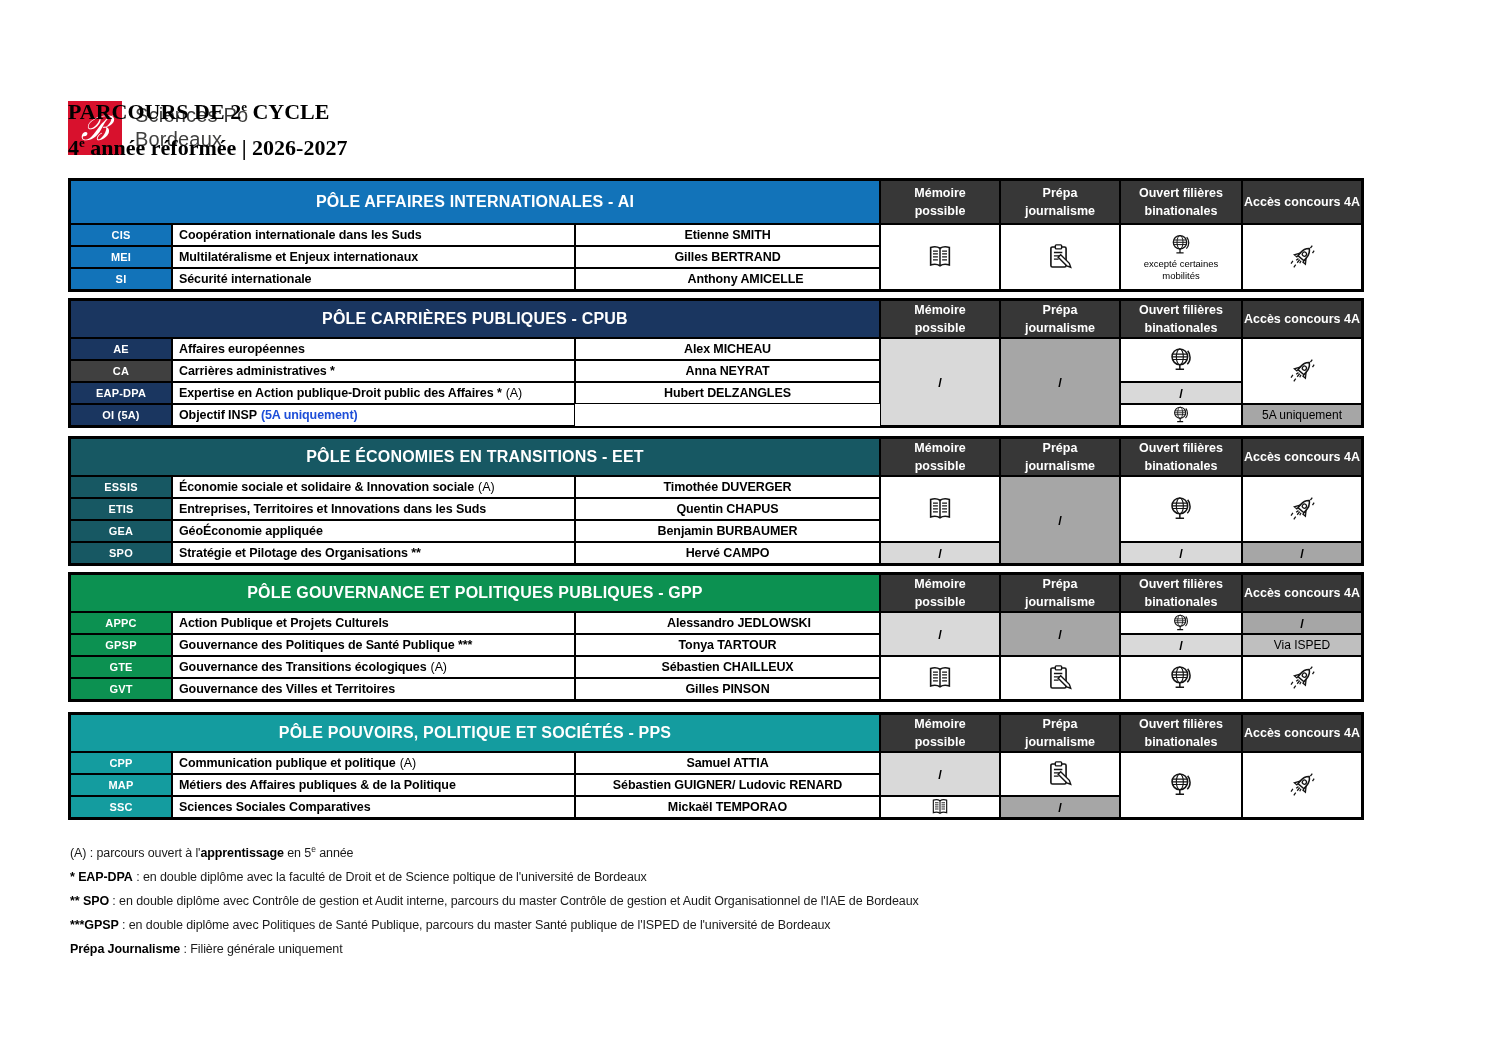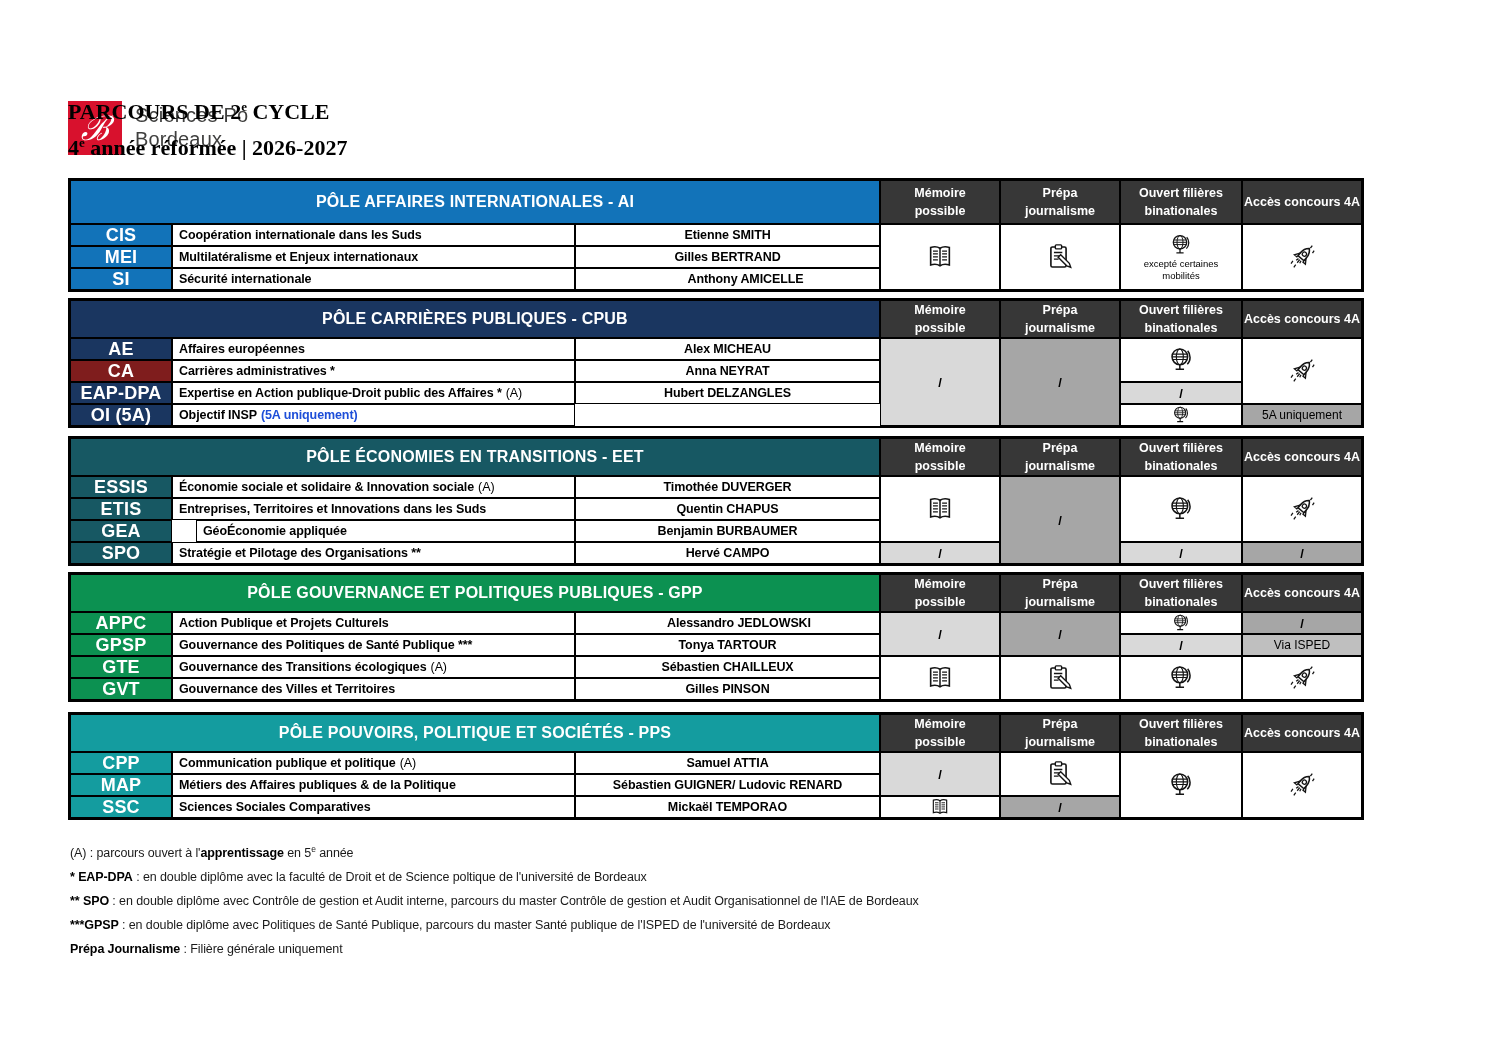--- a/index.html
+++ b/index.html
@@ -18,21 +18,21 @@
   
   .pole-table{position:absolute;left:68px;display:grid;
               grid-template-columns:102px 403px 305px 120px 120px 122px 120px;
               border:2px solid #000;background:#fff;width:max-content;}
   .pt-1{top:178px;} .pt-2{top:298px;} .pt-3{top:436px;} .pt-4{top:572px;} .pt-5{top:712px;}
   .c{border:1px solid #000;display:flex;align-items:center;justify-content:center;
      box-sizing:border-box;overflow:hidden;text-align:center;}
   .pole-title{color:#fff;font-weight:bold;font-size:16px;letter-spacing:.2px;}
   .colhead{background:#373737;color:#fff;font-weight:bold;font-size:12.5px;
            white-space:pre-line;line-height:1.45;}
-  .code-cell{color:#fff;font-weight:bold;font-size:18px;letter-spacing:.2px;}
+  .code-cell{color:#fff;font-weight:bold;font-size:11px;letter-spacing:.2px;}
   .name-cell{justify-content:flex-start;padding:0 6px;font-size:12.5px;font-weight:bold;
              text-align:left;letter-spacing:-0.1px;white-space:nowrap;}
   .name-suffix{font-weight:400;margin-left:4px;}
   .prof-cell{font-size:12.5px;font-weight:bold;letter-spacing:-0.1px;}
   .slash{font-size:13px;font-weight:bold;}
   .cell-note{font-size:9.5px;font-weight:400;line-height:1.25;white-space:pre-line;margin-top:1px;}
   .cell-text{font-size:12px;font-weight:400;}
   .vcell{flex-direction:column;}
   
   .footnotes{position:absolute;left:70px;top:844px;font-size:12.5px;color:#1a1a1a;}
@@ -148,21 +148,21 @@
         <div class="c colhead" style="background: rgb(55, 55, 55); grid-area: 1 / 5;">Prépa
 journalisme</div>
         <div class="c colhead" style="background: rgb(55, 55, 55); grid-area: 1 / 6;">Ouvert filières
 binationales</div>
         <div class="c colhead" style="background: rgb(55, 55, 55); grid-area: 1 / 7;">Accès concours 4A</div>
         <div class="c code-cell" style="background: rgb(26, 54, 96); grid-area: 2 / 1;">AE</div>
         <div class="c name-cell" style="grid-area: 2 / 2;">
           <span>Affaires européennes</span>
         </div>
         <div class="c prof-cell" style="grid-area: 2 / 3;">Alex MICHEAU</div>
-        <div class="c code-cell" style="background: #7f1d1d; grid-area: 3 / 1;">CA</div>
+        <div class="c code-cell" style="background: #404040; grid-area: 3 / 1;">CA</div>
         <div class="c name-cell" style="grid-area: 3 / 2;">
           <span>Carrières administratives *</span>
         </div>
         <div class="c prof-cell" style="grid-area: 3 / 3;">Anna NEYRAT</div>
         <div class="c code-cell" style="background: rgb(26, 54, 96); grid-area: 4 / 1;">EAP-DPA</div>
         <div class="c name-cell" style="grid-area: 4 / 2;">
           <span>Expertise en Action publique-Droit public des Affaires *</span>
           <span class="name-suffix">(A)</span>
         </div>
         <div class="c prof-cell" style="grid-area: 4 / 3;">Hubert DELZANGLES</div>
@@ -213,21 +213,21 @@
           <span>Économie sociale et solidaire &amp; Innovation sociale</span>
           <span class="name-suffix">(A)</span>
         </div>
         <div class="c prof-cell" style="grid-area: 2 / 3;">Timothée DUVERGER</div>
         <div class="c code-cell" style="background: rgb(23, 88, 99); grid-area: 3 / 1;">ETIS</div>
         <div class="c name-cell" style="grid-area: 3 / 2;">
           <span>Entreprises, Territoires et Innovations dans les Suds</span>
         </div>
         <div class="c prof-cell" style="grid-area: 3 / 3;">Quentin CHAPUS</div>
         <div class="c code-cell" style="background: rgb(23, 88, 99); grid-area: 4 / 1;">GEA</div>
-        <div class="c name-cell" style="grid-area: 4 / 2; margin-left: 24px;">
+        <div class="c name-cell" style="grid-area: 4 / 2;">
           <span>GéoÉconomie appliquée</span>
         </div>
         <div class="c prof-cell" style="grid-area: 4 / 3;">Benjamin BURBAUMER</div>
         <div class="c code-cell" style="background: rgb(23, 88, 99); grid-area: 5 / 1;">SPO</div>
         <div class="c name-cell" style="grid-area: 5 / 2;">
           <span>Stratégie et Pilotage des Organisations **</span>
         </div>
         <div class="c prof-cell" style="grid-area: 5 / 3;">Hervé CAMPO</div>
         <div class="c vcell" style="grid-area: 2 / 4 / span 3; background: rgb(255, 255, 255);">
           <svg width="28" height="28">

